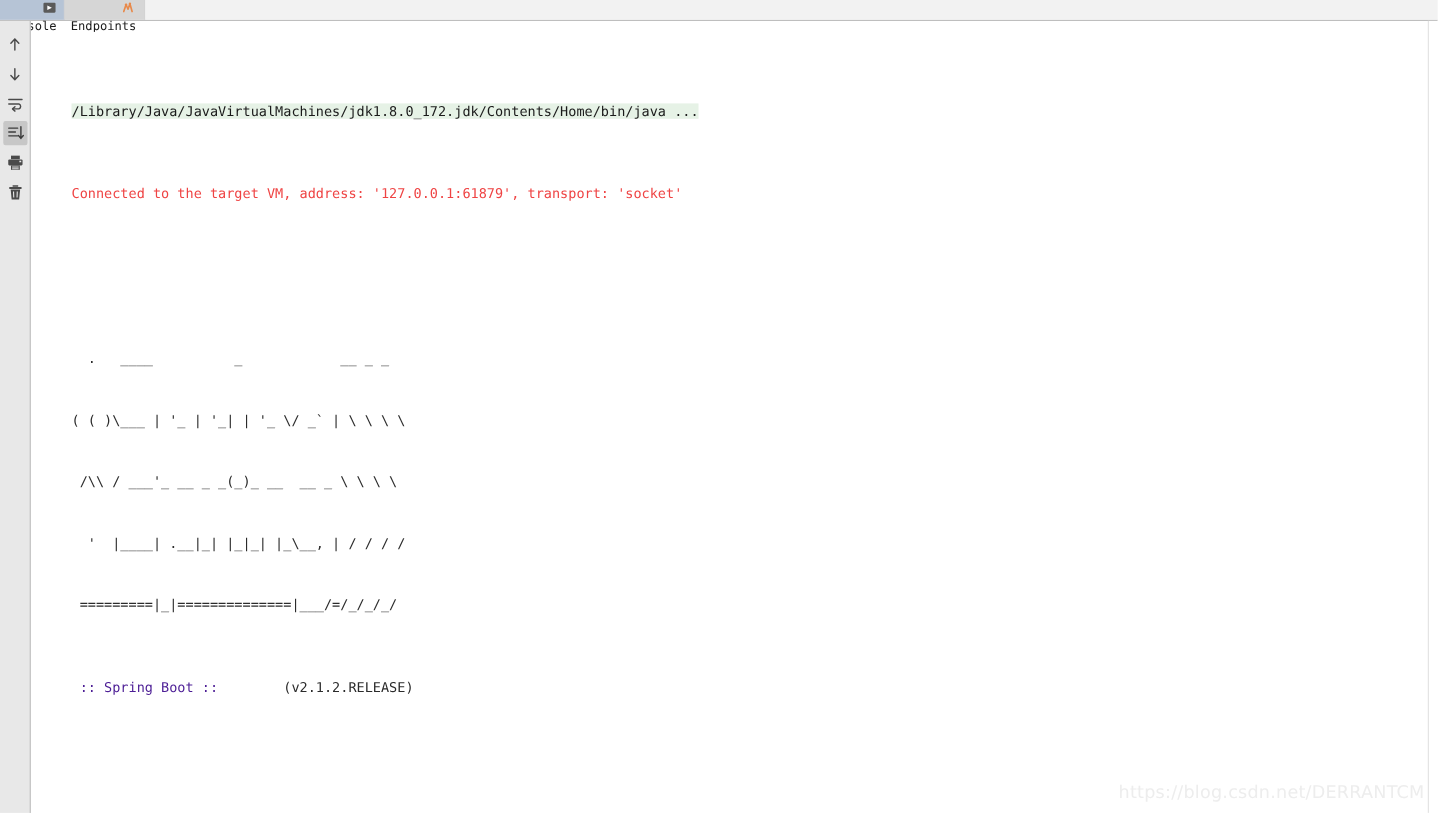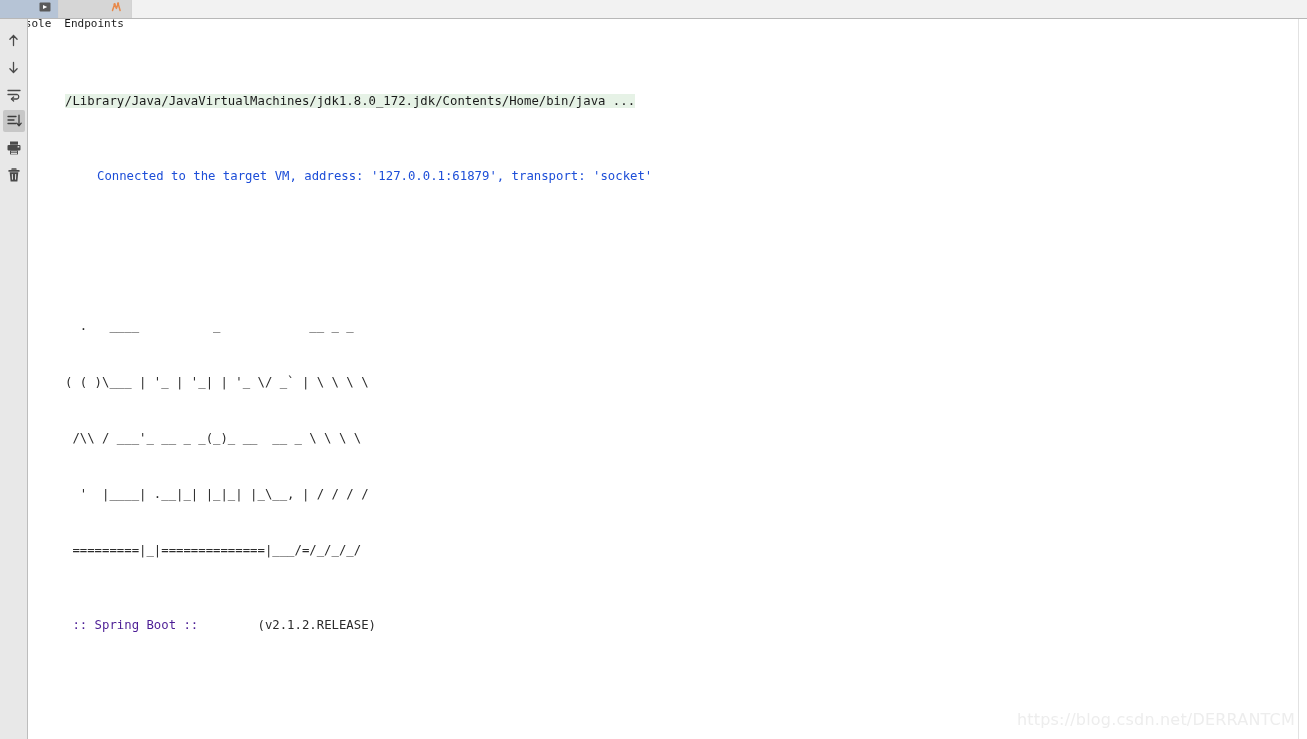--- a/index.html
+++ b/index.html
@@ -127,21 +127,21 @@
     right: 0; top: 19px;
     width: 9px;
     height: 720px;
     background: #ffffff;
     border-left: 1px solid #e2e2e2;
     box-sizing: border-box;
   }
 
   
   .t-cmd      { color: #1a1a1a; background: #e6f2e6; }
-  .t-sys      { color: #1d4ed8; margin-left: 32px; }
+  .t-sys      { color: #ef4444; }
   .t-banner   { color: #2b2b2b; }
   .t-green    { color: #4c1d95; }
 
   
   #watermark {
     position: absolute;
     right: 12px;
     bottom: 10px;
     font-family: "DejaVu Sans", "Liberation Sans", sans-serif;
     font-size: 16px;

